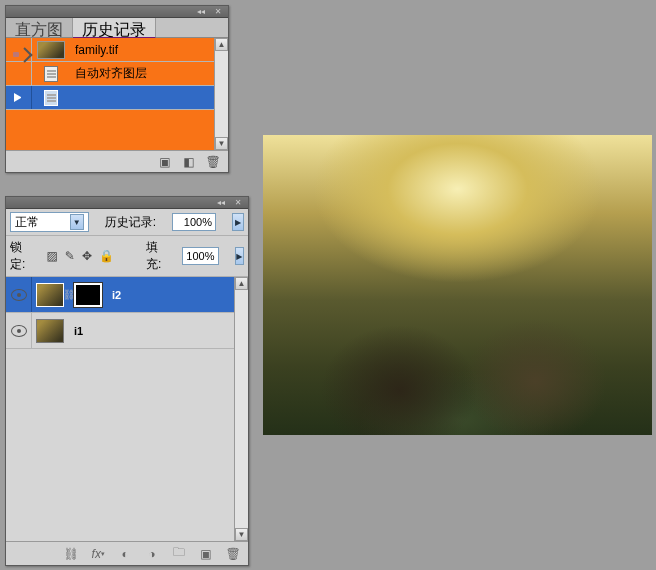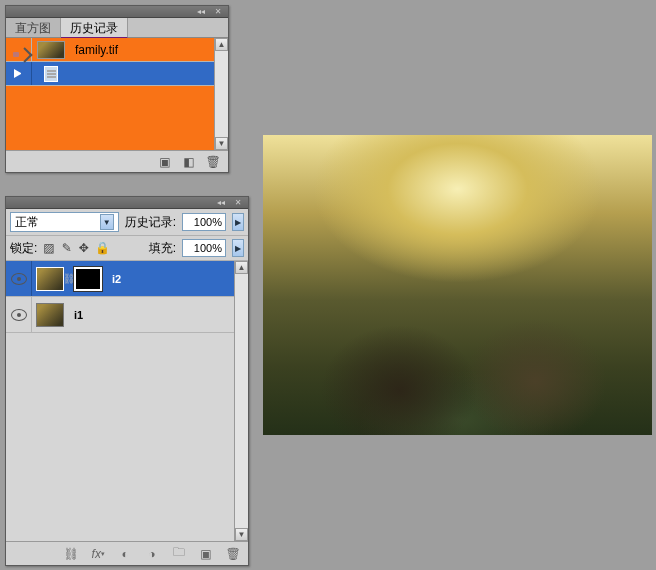--- a/index.html
+++ b/index.html
@@ -40,21 +40,21 @@
     cursor: pointer;
   }
   .tabs-row {
     display: flex;
     border-bottom: 1px solid #888;
     height: 20px;
     background: #c3c3c3;
   }
   .tab {
     padding: 2px 9px 2px;
-    font-size: 12px;
+    font-size: 16px;
     color: #444;
     border-right: 1px solid #999;
     cursor: pointer;
     background: #b8b8b8;
   }
   .tab.active {
     background: #d6d6d6;
     color: #000;
     border-bottom: 1px solid #701a75;
     margin-bottom: -1px;
@@ -133,21 +133,21 @@
     width:14px;height:14px;
     color:#555; font-size:12px;
     display:flex;align-items:center;justify-content:center;
   }
 
   
   .controls-row {
     display:flex;
     align-items:center;
     padding: 3px 4px;
-    gap: 6px;
+    gap: 16px;
     border-bottom: 1px solid #b0b0b0;
   }
   .dropdown {
     flex: 1;
     height: 20px;
     background: #fff;
     border: 1px solid #7b9ebd;
     display:flex;
     align-items:center;
     padding: 0 4px;
@@ -278,20 +278,27 @@
     <div class="history-row">
       <div class="col-brush">
           <div class="brush-icon"></div>
         </div>
       <div class="col-img">
           <div class="mini-thumb"></div>
         </div>
       <div class="col-label">family.tif</div>
     </div>
 
+    <div class="history-row">
+      <div class="col-brush"></div>
+      <div class="col-icon">
+          <div class="doc-icon"></div>
+        </div>
+      <div class="col-label">自动对齐图层</div>
+    </div>
     <div class="history-row selected">
       <div class="col-brush">
           <div class="play-marker"></div>
         </div>
       <div class="col-icon">
           <div class="doc-icon" style="border-color:#fff;background:#cde;"></div>
         </div>
     </div>
     <div class="scrollbar-v">
       <div class="sb-btn">▲</div>

